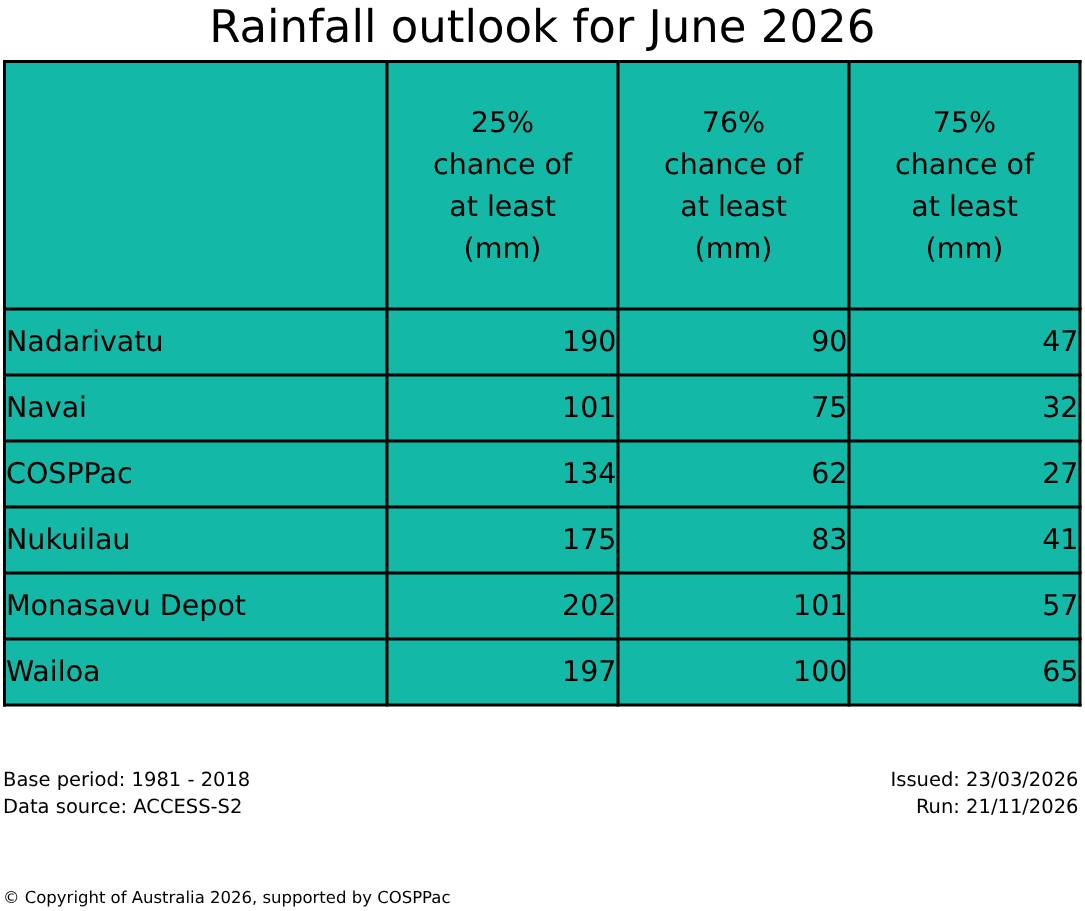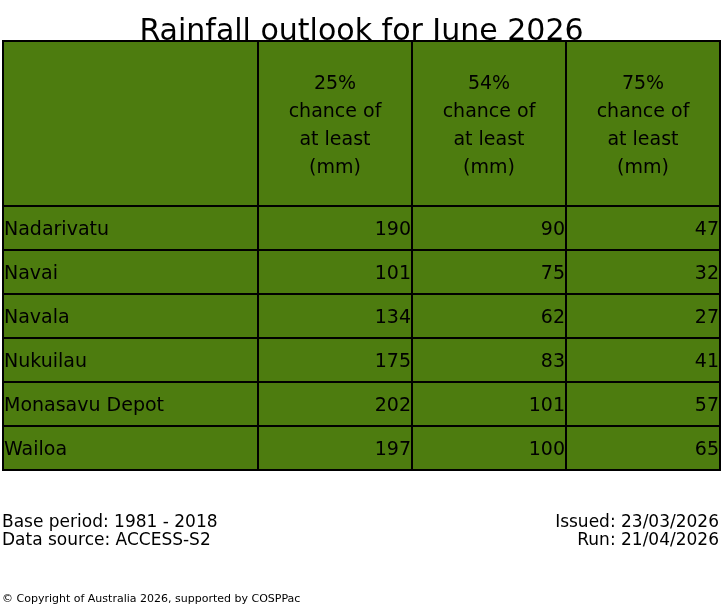--- a/index.html
+++ b/index.html
@@ -15,21 +15,21 @@
     overflow: hidden;
     position: relative;
   }
 
   #title {
     text-align: center;
     font-size: 30px;
     font-weight: normal;
     letter-spacing: 0px;
     margin: 0;
-    padding-top: 12px;
+    padding-top: 1px;
     line-height: 36px;
   }
 
   #table-wrap {
     position: absolute;
     top: 40px;
     left: 0px;
     width: 723px;
   }
 
@@ -41,21 +41,21 @@
   }
 
   table.outlook col.c-name { width: 255px; }
   table.outlook col.c-val  { width: 154px; }
 
   table.outlook th, table.outlook td {
     border: 2px solid #000000;
     padding: 0;
     font-weight: normal;
     font-size: 19px;
-    background: #4d7c0f;
+    background: #14b8a6;
   }
 
   
   th.corner {
     border: none;
     background: #ffffff;
   }
 
   th.head {
     height: 163px;
@@ -80,21 +80,21 @@
     padding-right: 14px;
     font-size: 19px;
     margin-left: 40px;
   }
 
   #footer {
     position: absolute;
     left: 2px;
     right: 4px;
     top: 512px;
-    font-size: 17px;
+    font-size: 13px;
     line-height: 18px;
   }
   #footer .row {
     display: flex;
     justify-content: space-between;
     align-items: baseline;
   }
   #footer .left { text-align: left; }
   #footer .right { text-align: right; }
 
@@ -122,21 +122,21 @@
     <thead>
       <tr>
         <th class="corner"></th>
         <th class="head">
           <div>25%</div>
           <div>chance of</div>
           <div>at least</div>
           <div>(mm)</div>
         </th>
         <th class="head">
-          <div>54%</div>
+          <div>76%</div>
           <div>chance of</div>
           <div>at least</div>
           <div>(mm)</div>
         </th>
         <th class="head">
           <div>75%</div>
           <div>chance of</div>
           <div>at least</div>
           <div>(mm)</div>
         </th>
@@ -149,21 +149,21 @@
         <td class="val">90</td>
         <td class="val">47</td>
       </tr>
       <tr>
         <td class="name">Navai</td>
         <td class="val">101</td>
         <td class="val">75</td>
         <td class="val">32</td>
       </tr>
       <tr>
-        <td class="name">Navala</td>
+        <td class="name">COSPPac</td>
         <td class="val">134</td>
         <td class="val">62</td>
         <td class="val">27</td>
       </tr>
       <tr>
         <td class="name">Nukuilau</td>
         <td class="val">175</td>
         <td class="val">83</td>
         <td class="val">41</td>
       </tr>
@@ -183,17 +183,17 @@
   </table>
 </div>
 
 <div id="footer">
   <div class="row">
     <div class="left">Base period: 1981 - 2018</div>
     <div class="right">Issued: 23/03/2026</div>
   </div>
   <div class="row">
     <div class="left">Data source: ACCESS-S2</div>
-    <div class="right">Run: 21/04/2026</div>
+    <div class="right">Run: 21/11/2026</div>
   </div>
 </div>
 
 <div id="copyright">© Copyright of Australia 2026, supported by COSPPac</div>
 
 </body></html>

